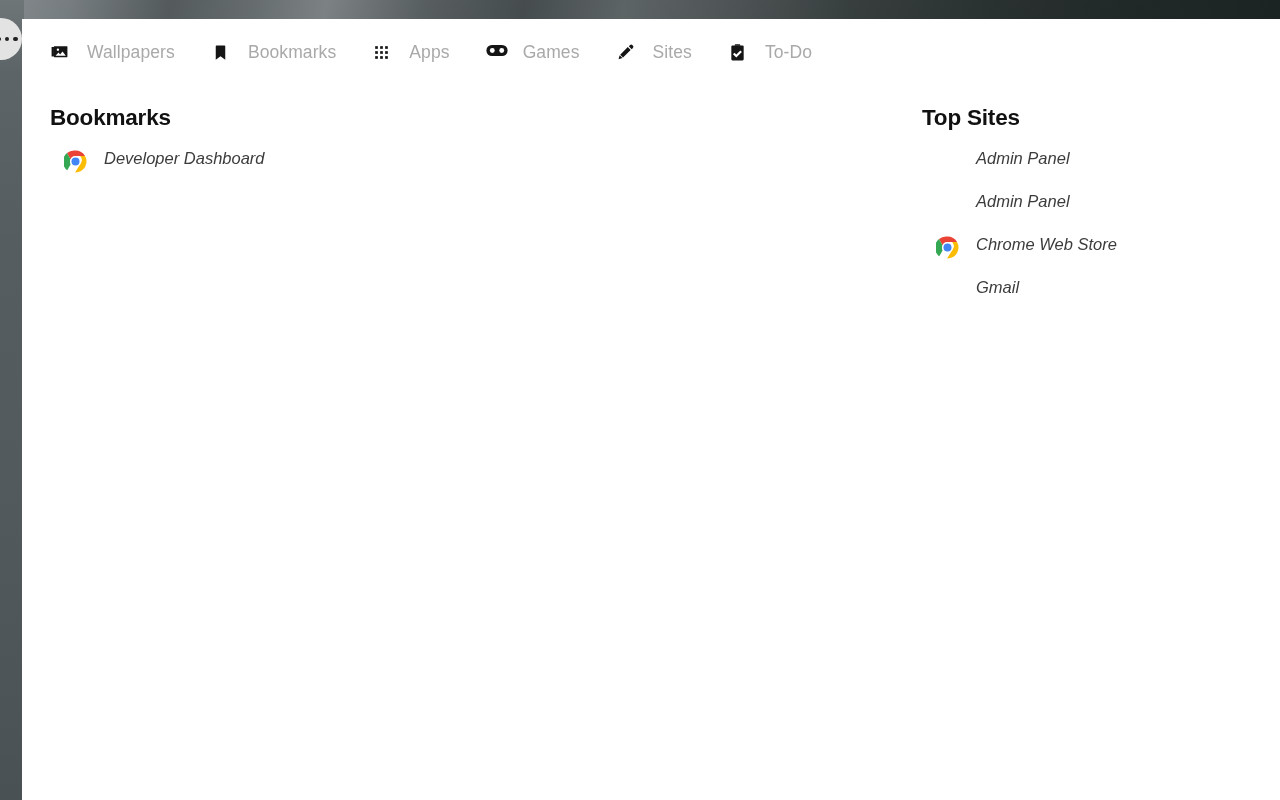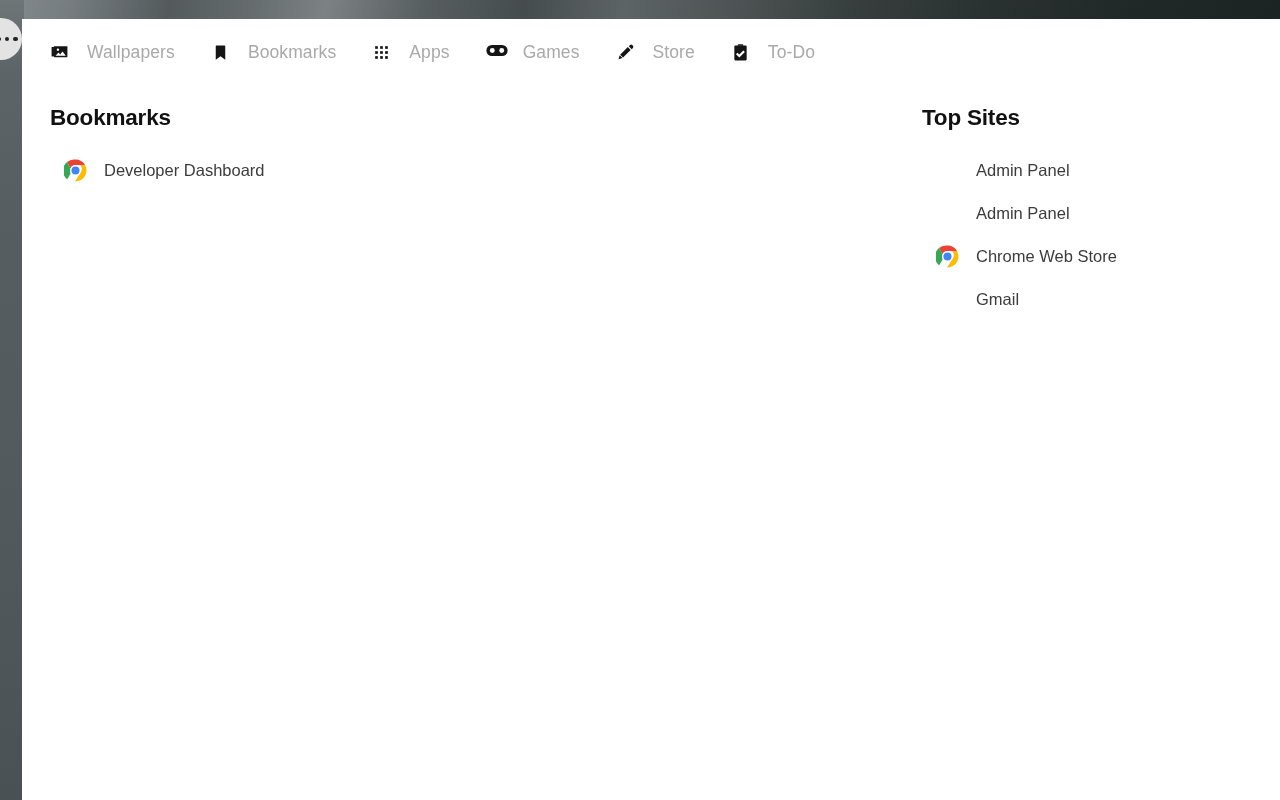--- a/index.html
+++ b/index.html
@@ -132,23 +132,24 @@
   .section-title {
     font-size: 22.5px;
     font-weight: bold;
     color: #111111;
     margin: 0 0 18px 0;
     letter-spacing: -0.2px;
   }
 
   .entry {
     display: flex;
-    align-items: center;
+    align-items: flex-start;
     height: 43px;
     cursor: pointer;
+    font-style: italic;
   }
   .entry-icon {
     width: 24px;
     height: 24px;
     flex: none;
     margin-left: 13px;
     margin-right: 17px;
     display: flex;
     align-items: center;
     justify-content: center;
@@ -235,21 +236,21 @@
       </div>
 
       <div class="nav-item">
         <span class="nav-icon">
           <svg viewBox="0 0 24 24" width="19" height="19" fill="currentColor">
             <path d="M17.8 2.6a2 2 0 0 1 2.8 0l.8.8a2 2 0 0 1 0 2.8l-1.6 1.6-3.6-3.6 1.6-1.6z"></path>
             <path d="M14.9 5.1l3.6 3.6-9.6 9.6-3.6-3.6 9.6-9.6z"></path>
             <path d="M4.6 15.5l3.6 3.6-5 1.4 1.4-5z"></path>
           </svg>
         </span>
-        <span class="nav-label">Store</span>
+        <span class="nav-label">Sites</span>
       </div>
 
       <div class="nav-item">
         <span class="nav-icon">
           <svg viewBox="0 0 24 24" width="19" height="19" fill="currentColor">
             <path d="M9.5 1.5h5a1 1 0 0 1 1 1v1h-7v-1a1 1 0 0 1 1-1z"></path>
             <path d="M5.6 3h12.8a1.4 1.4 0 0 1 1.4 1.4v16.2a1.4 1.4 0 0 1-1.4 1.4H5.6a1.4 1.4 0 0 1-1.4-1.4V4.4A1.4 1.4 0 0 1 5.6 3zm4.9 15.3l7-7-1.9-1.9-5.1 5.1-2.3-2.3-1.9 1.9 4.2 4.2z" fill-rule="evenodd"></path>
           </svg>
         </span>
         <span class="nav-label">To-Do</span>

